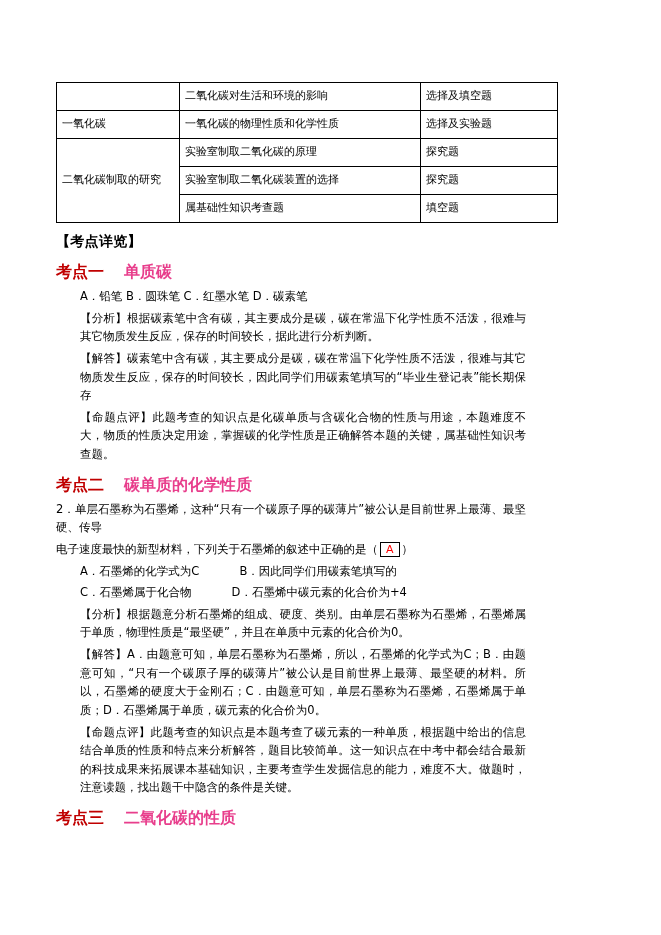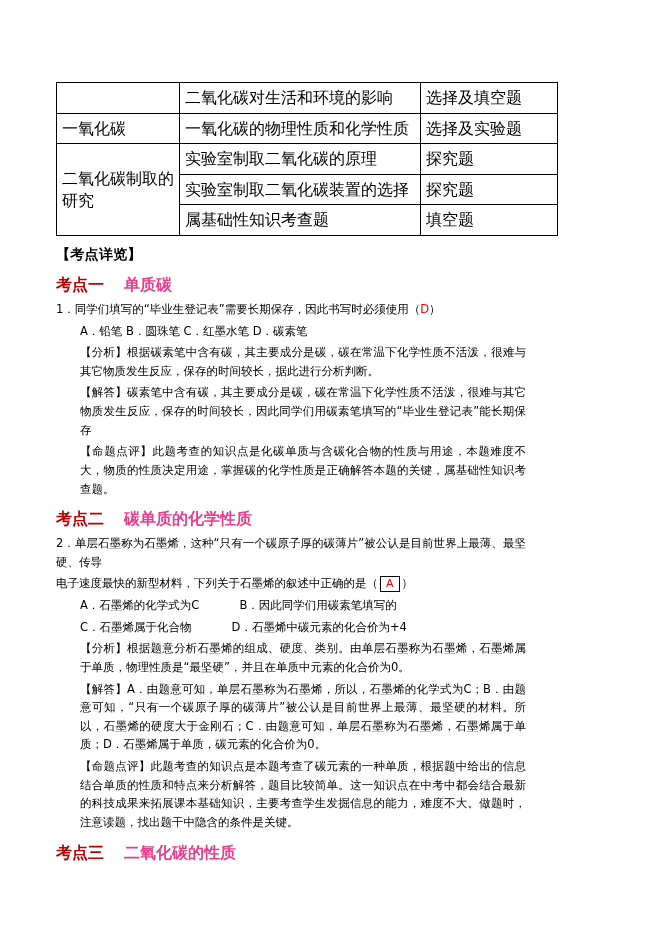--- a/index.html
+++ b/index.html
@@ -31,21 +31,21 @@
 
   
   table.topic-table {
     border-collapse: collapse;
     width: 470px;
     table-layout: fixed;
   }
   table.topic-table td {
     border: 1px solid #000000;
     padding: 4px 5px;
-    font-size: 16px;
+    font-size: 11px;
     line-height: 1.35;
     vertical-align: middle;
     height: 19px;
   }
   td.col1 { width: 112px; }
   td.col2 { width: 230px; }
   td.col3 { width: 126px; }
 
   
   .section-head {
@@ -127,21 +127,20 @@
       </tr>
     </tbody>
       </table>
 
     <div class="section-head">【考点详览】</div>
 
     <div class="kaodian-row">
       <span class="kd-label">考点一</span><span class="kd-title">单质碳</span>
     </div>
 
-    <p class="body indent1"><span>1．同学们填写的“毕业生登记表”需要长期保存，因此书写时必须使用（</span><span class="ans-red">D</span><span>）</span></p>
 
     <p class="body indent3">A．铅笔 B．圆珠笔 C．红墨水笔 D．碳素笔</p>
 
     <p class="body indent3">【分析】根据碳素笔中含有碳，其主要成分是碳，碳在常温下化学性质不活泼，很难与其它物质发生反应，保存的时间较长，据此进行分析判断。</p>
 
     <p class="body indent3">【解答】碳素笔中含有碳，其主要成分是碳，碳在常温下化学性质不活泼，很难与其它物质发生反应，保存的时间较长，因此同学们用碳素笔填写的“毕业生登记表”能长期保存</p>
 
     <p class="body indent3">【命题点评】此题考查的知识点是化碳单质与含碳化合物的性质与用途，本题难度不大，物质的性质决定用途，掌握碳的化学性质是正确解答本题的关键，属基础性知识考查题。</p>
 
     <div class="kaodian-row">

